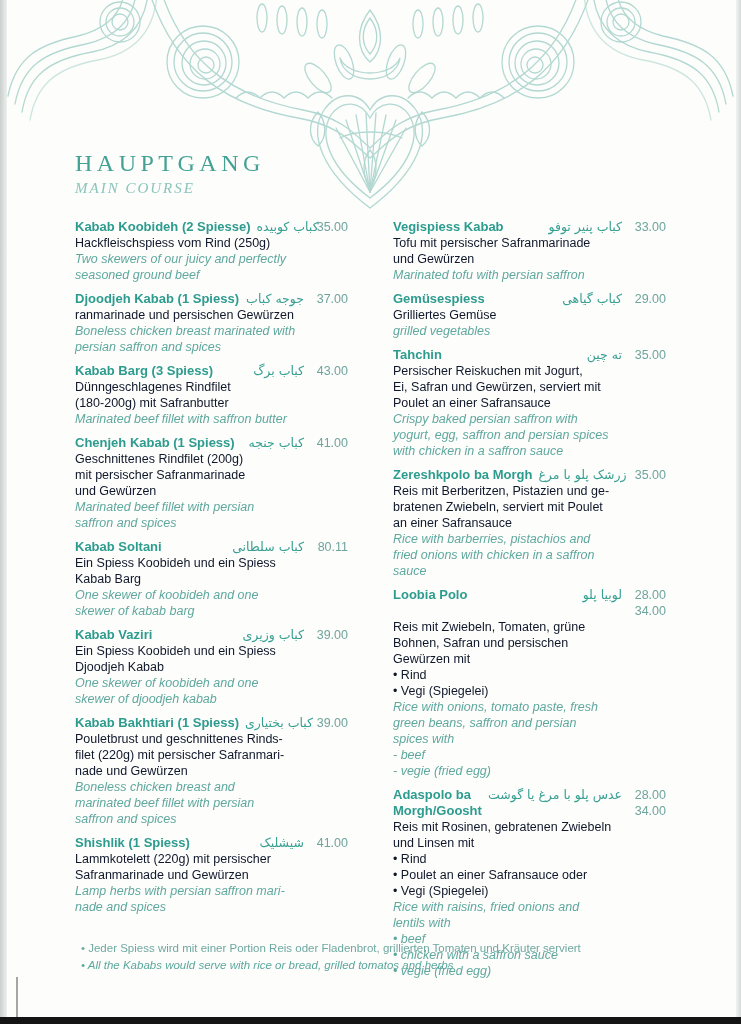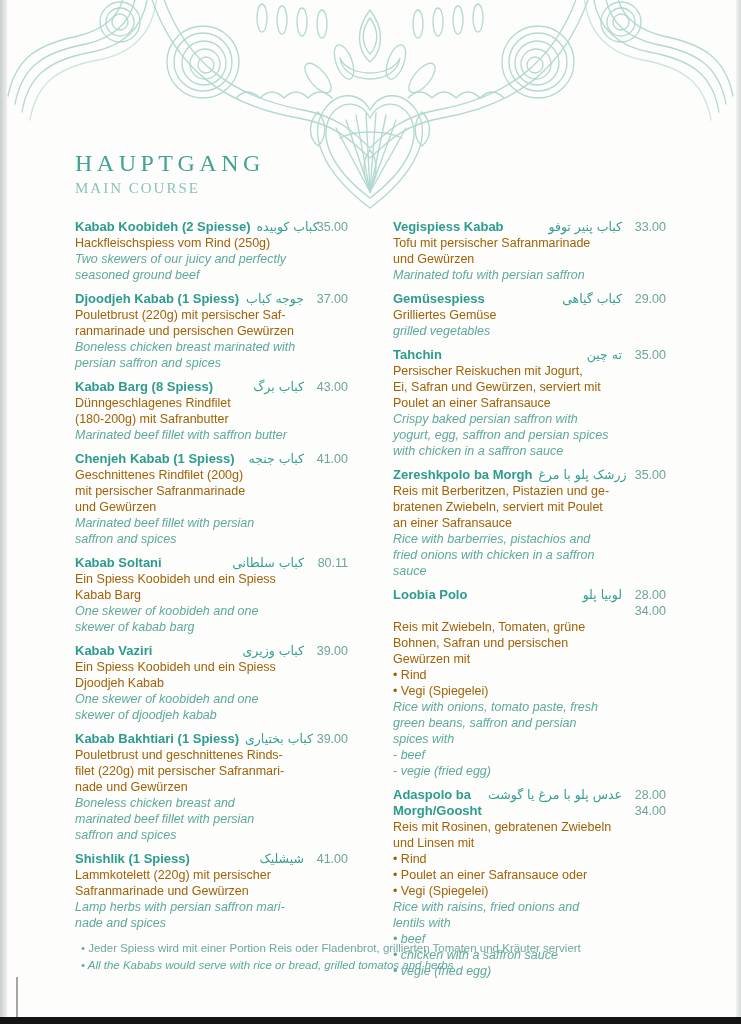--- a/index.html
+++ b/index.html
@@ -16,37 +16,37 @@
   .edge-tick  { position:absolute; left:16px; bottom:7px; width:2px; height:40px; background:#3a3a3a; opacity:.45; }
 
   .ornament { position:absolute; top:0; left:0; pointer-events:none; }
 
   .content { position:absolute; left:75px; top:150px; width:596px; }
   .title {
     font-family:"Liberation Serif", serif; font-weight:400;
     font-size:24px; letter-spacing:4.5px; color:#44a294;
   }
   .subtitle {
-    font-family:"Liberation Serif", serif; 
+    font-family:"Liberation Serif", serif; font-style:italic;
     font-size:15px; letter-spacing:2px; color:#8ac4bb; margin-top:3px;
   }
 
   .menu { display:flex; gap:45px; margin-top:22px; }
   .col { width:273px; display:flex; flex-direction:column; }
 
   .item { margin-bottom:8px; }
   .item-head { display:flex; align-items:flex-start; }
   .head-main { flex:1; display:flex; justify-content:space-between; gap:6px; min-width:0; }
   .item-name { font-weight:bold; color:#2d9c8e; font-size:13px; line-height:16px; white-space:nowrap; }
   .item-fa   { color:#38a093; font-size:12.5px; line-height:16px; text-align:right; white-space:nowrap;
                font-family:"DejaVu Sans", sans-serif; }
   .item-price{ width:40px; flex:none; text-align:right; color:#6fa49d; font-size:12.5px; line-height:16px; margin-left:4px; }
 
   .desc { font-size:12.5px; line-height:16px; }
-  .desc.de { color:#a16207; }
+  .desc.de { color:#0f172a; }
   .desc.en { color:#5fa89e; font-style:italic; }
 
   .footer { position:absolute; left:81px; top:940px; width:620px; font-size:11.5px; line-height:17px; }
   .footer .de { color:#6fa8a0; white-space:nowrap; }
   .footer .en { color:#5aa79c; font-style:italic; white-space:nowrap; }
 </style>
 </head>
 <body>
 
 <div class="page">
@@ -151,30 +151,29 @@
               <div class="head-main">
                 <div class="item-name">
                   <div>Djoodjeh Kabab (1 Spiess)</div>
                 </div>
                 <div class="item-fa" dir="rtl">جوجه كباب</div>
               </div>
               <div class="item-price">
                 <div>37.00</div>
               </div>
             </div>
-            <div class="desc de">Pouletbrust (220g) mit persischer Saf-</div>
             <div class="desc de">ranmarinade und persischen Gewürzen</div>
             <div class="desc en">Boneless chicken breast marinated with</div>
             <div class="desc en">persian saffron and spices</div>
           </div>
           <div class="item">
             <div class="item-head">
               <div class="head-main">
                 <div class="item-name">
-                  <div>Kabab Barg (8 Spiess)</div>
+                  <div>Kabab Barg (3 Spiess)</div>
                 </div>
                 <div class="item-fa" dir="rtl">كباب برگ</div>
               </div>
               <div class="item-price">
                 <div>43.00</div>
               </div>
             </div>
             <div class="desc de">Dünngeschlagenes Rindfilet</div>
             <div class="desc de">(180-200g) mit Safranbutter</div>
             <div class="desc en">Marinated beef fillet with saffron butter</div>

